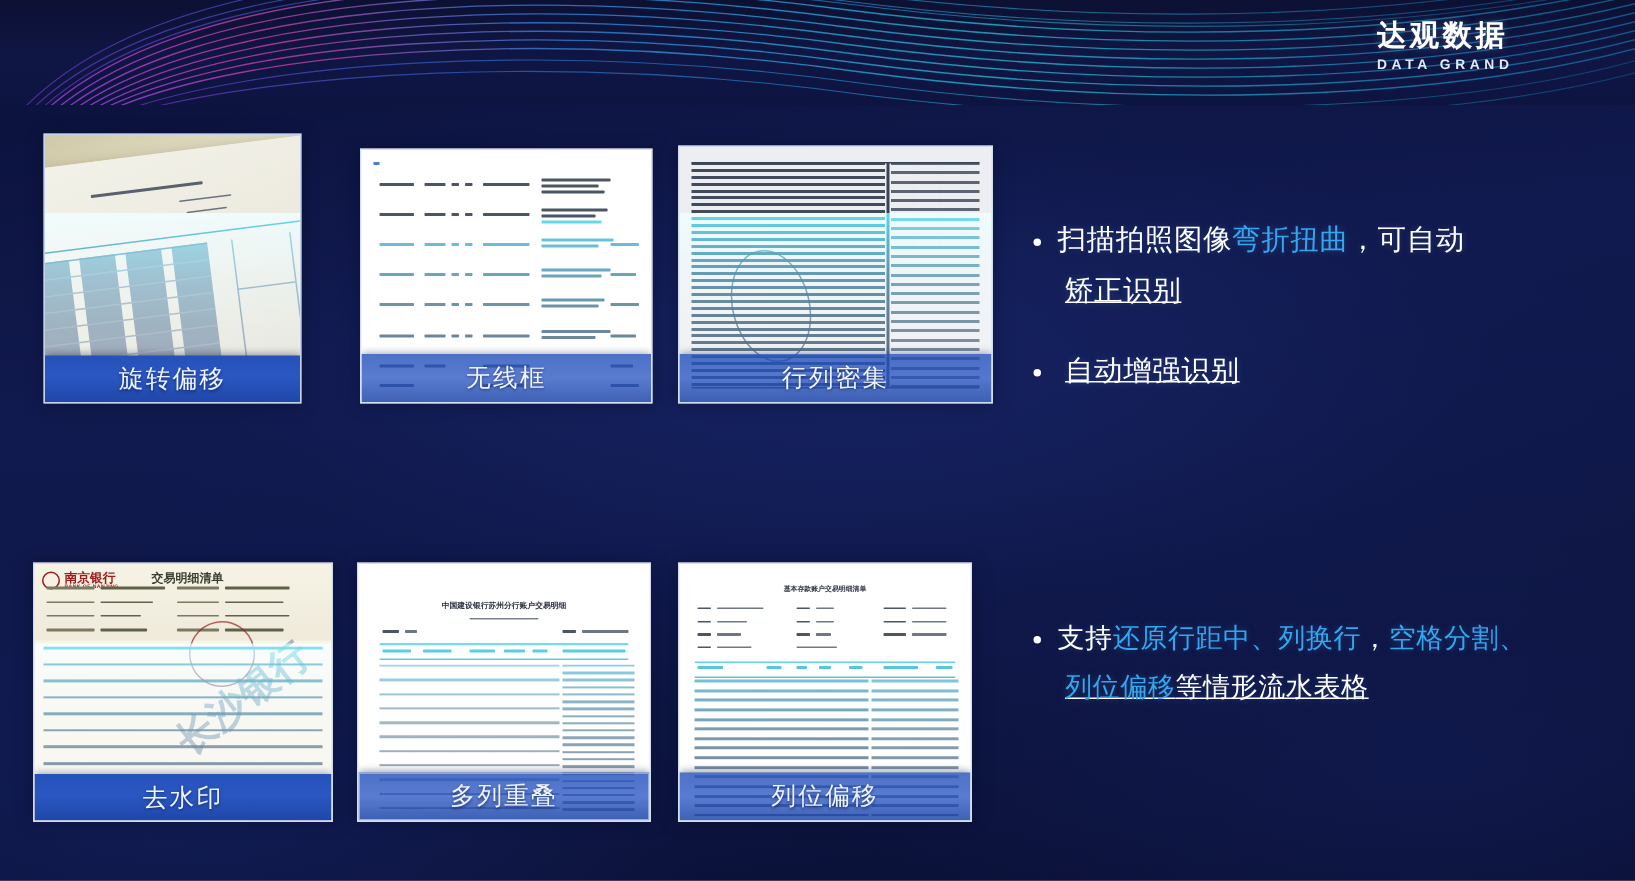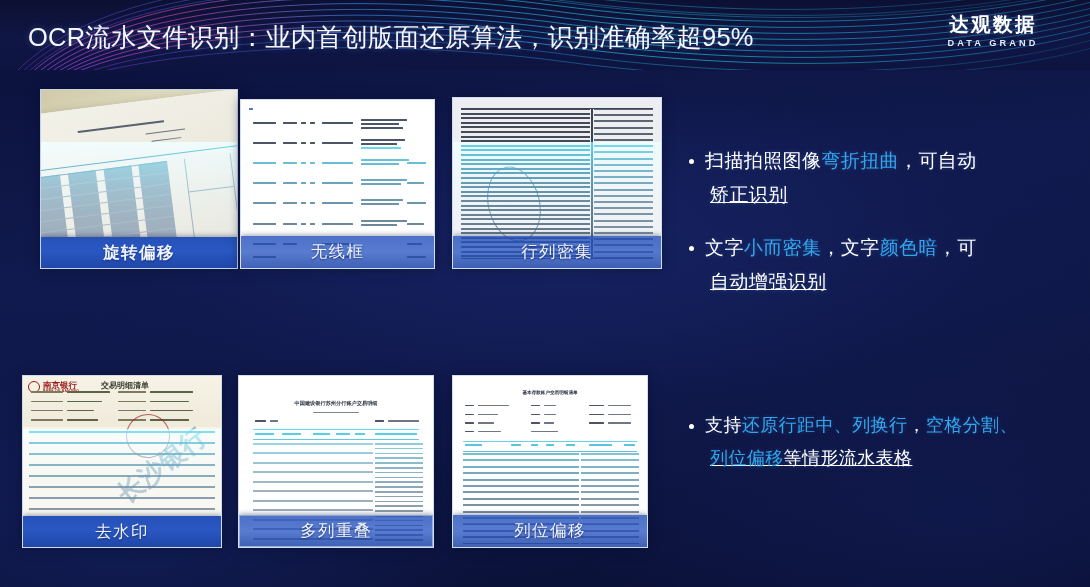--- a/index.html
+++ b/index.html
@@ -50,21 +50,21 @@
     font-weight: 400;
     color: #f4f7ff;
     letter-spacing: 0.2px;
     white-space: nowrap;
     text-shadow: 0 0 7px rgba(120,170,255,0.30);
   }
   .logo {
     position: absolute;
     right: 22px;
     top: 14px;
-    text-align: center;
+    text-align: left;
     width: 150px;
   }
   .logo-cn {
     font-size: 19.5px;
     font-weight: 700;
     color: #ffffff;
     letter-spacing: 2.4px;
     line-height: 1.05;
     text-shadow: 0 0 6px rgba(130,180,255,0.35);
   }
@@ -257,29 +257,28 @@
       </g>
       <g fill="none" stroke="url(#wg2)" stroke-width="0.75">
         <path d="M14,80 C104,-14 322,-30 556,0 C756,26 946,18 1092,-16"></path>
         <path d="M20,80 C110,-8 326,-24 558,6 C758,32 948,24 1092,-10"></path>
         <path d="M26,80 C116,-4 330,-20 560,8 C760,34 950,26 1092,-6"></path>
         <path d="M82,80 C172,48 364,32 578,62 C778,88 968,80 1092,46"></path>
         <path d="M92,80 C182,56 370,40 582,70 C782,94 972,86 1092,54"></path>
       </g>
     </svg>
 
-    <div class="header-title">OCR流水文件识别：业内首创版面还原算法，识别准确率超95%</div>
 
     <div class="logo">
       <div class="logo-cn">达观数据</div>
       <div class="logo-en">DATA GRAND</div>
     </div>
   </div>
 
-  <div class="card" style="left:40px; top:89px; width:198px; height:180px;font-weight:bold;">
+  <div class="card" style="left:29px; top:89px; width:172px; height:180px;">
     <div class="doc">
       <div class="photo1"></div>
       <div class="paper1">
         <div class="dline" style="left:30%; top:12%; width:34%; height:1.4px; background:#59606e;"></div>
         <div class="dline" style="left:56%; top:18%; width:16%; height:1px; background:#6b7280;"></div>
         <div class="dline" style="left:58%; top:22%; width:12%; height:1px; background:#6b7280;"></div>
         <div class="dline" style="left:8%;  top:30%; width:84%; height:1.1px; background:#4c5362;"></div>
         <div class="dline" style="left:10%; top:34%; width:11%; height:48%;  background:#8a909c;"></div>
         <div class="dline" style="left:24%; top:34%; width:11%; height:48%;  background:#8a909c;"></div>
         <div class="dline" style="left:38%; top:34%; width:11%; height:48%;  background:#8a909c;"></div>
@@ -531,20 +530,20 @@
                   opacity:0.82;"></div>
       <div class="scanband" style="top:60px; height:88px;"></div>
     </div>
     <div class="caption translucent" style="bottom:0; height:32px;">
       <span>列位偏移</span>
     </div>
   </div>
 
   <div class="bullets g1" style="left:688px; top:125px; width:380px;">
       <div class="bullet"><span><span>扫描拍照图像</span><span class="hi" style="color: rgb(47, 168, 240);">弯折扭曲</span><span>，可自动</span></span><span class="indent"><span>矫正识别</span></span></div>
-      <div class="bullet"><span><span>文字</span><span class="hi" style="color: rgb(47, 168, 240);">小而密集</span><span>，文字</span><span class="hi" style="color: rgb(47, 168, 240);">颜色暗</span><span>，可</span></span><span class="indent"><span>自动增强识别</span></span></div>
+      <div class="bullet"><span class="indent"><span>自动增强识别</span></span></div>
     </div>
 
   <div class="bullets g2" style="left:688px; top:390px; width:390px;">
       <div class="bullet"><span><span>支持</span><span class="hi" style="color: rgb(47, 168, 240);">还原行距中、列换行</span><span>，</span><span class="hi" style="color: rgb(47, 168, 240);">空格分割、</span></span><span class="indent"><span class="hi" style="color: rgb(47, 168, 240);">列位偏移</span><span>等情形流水表格</span></span></div>
     </div>
 
 </div>
 
 </body></html>

